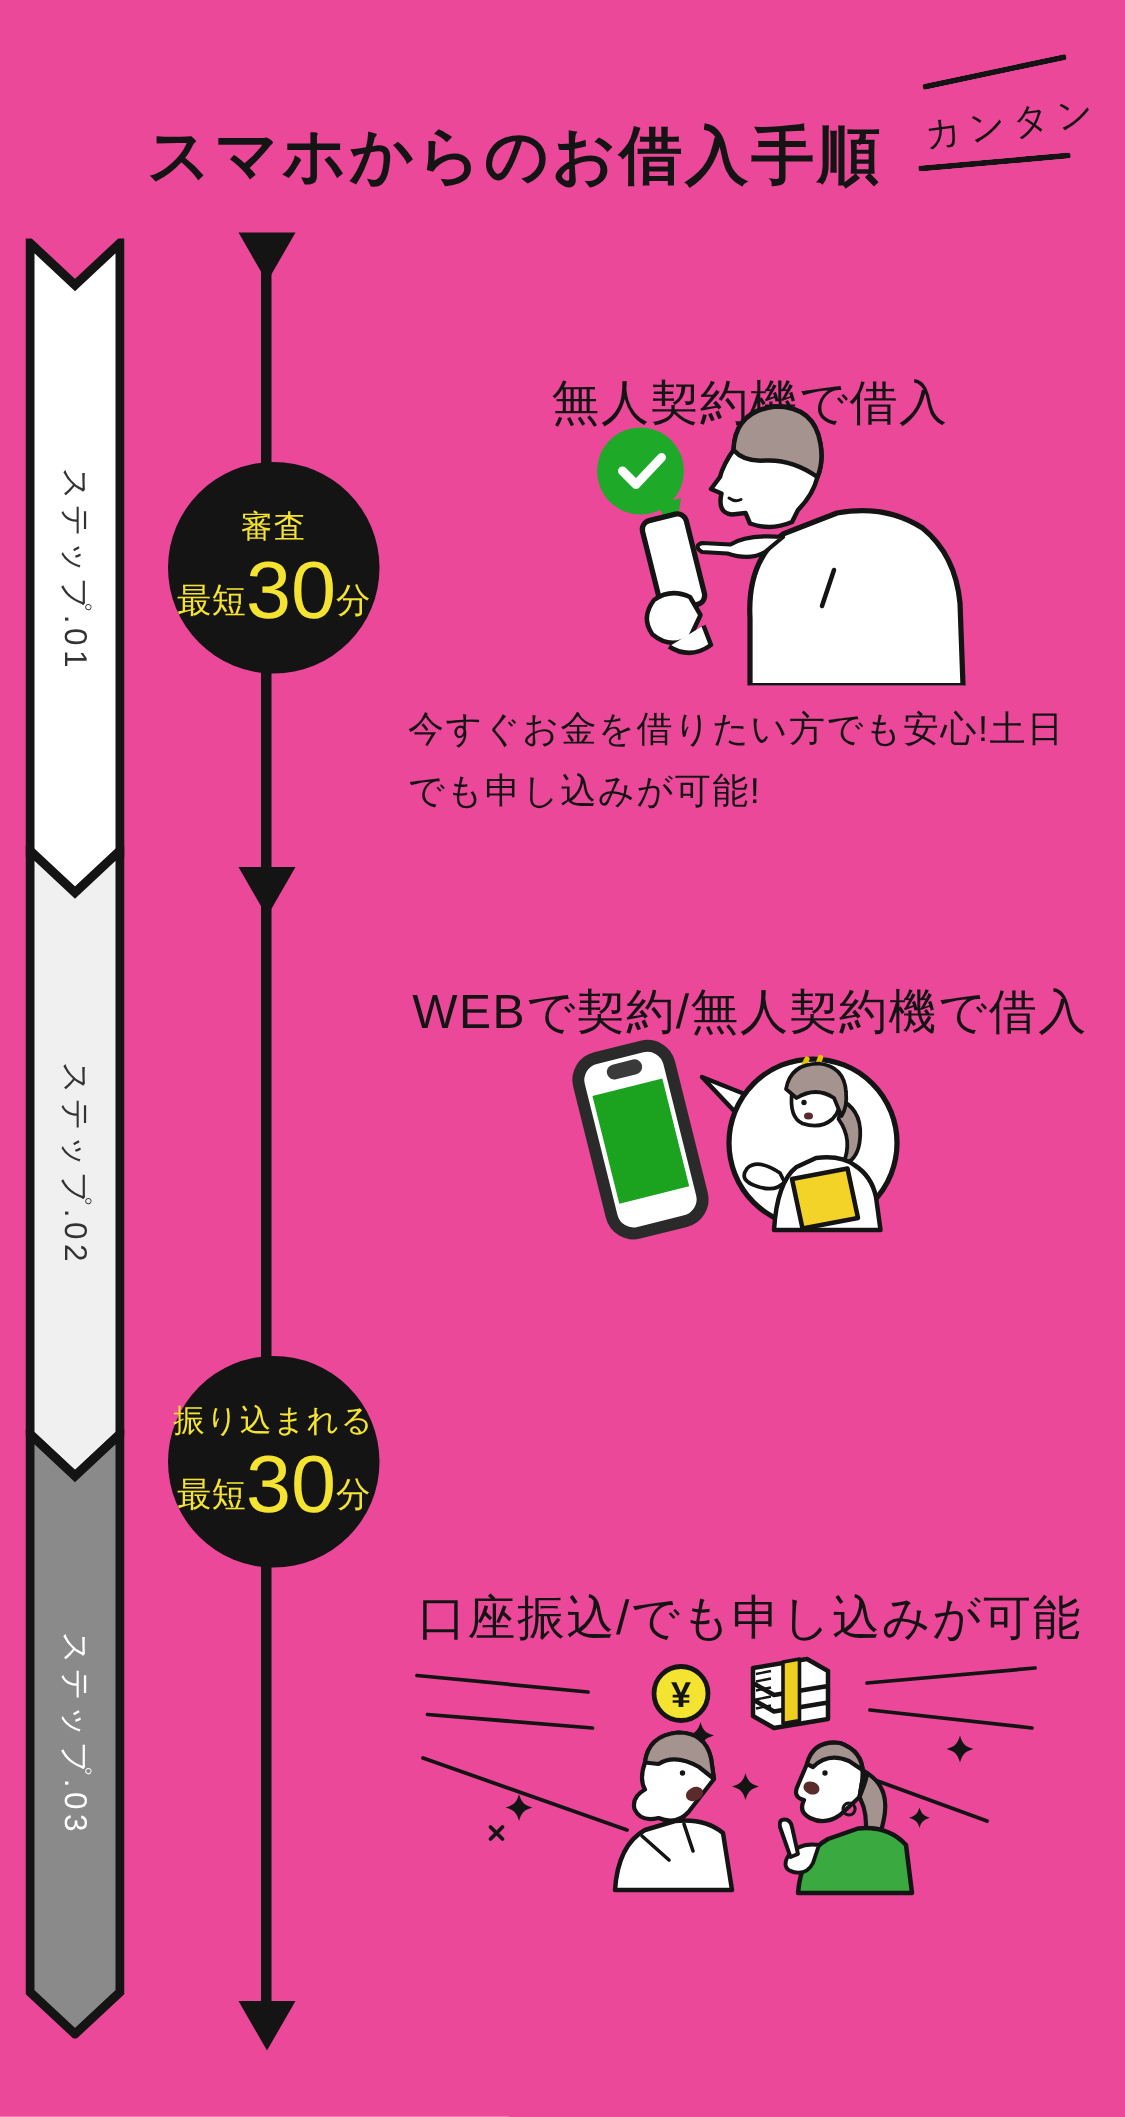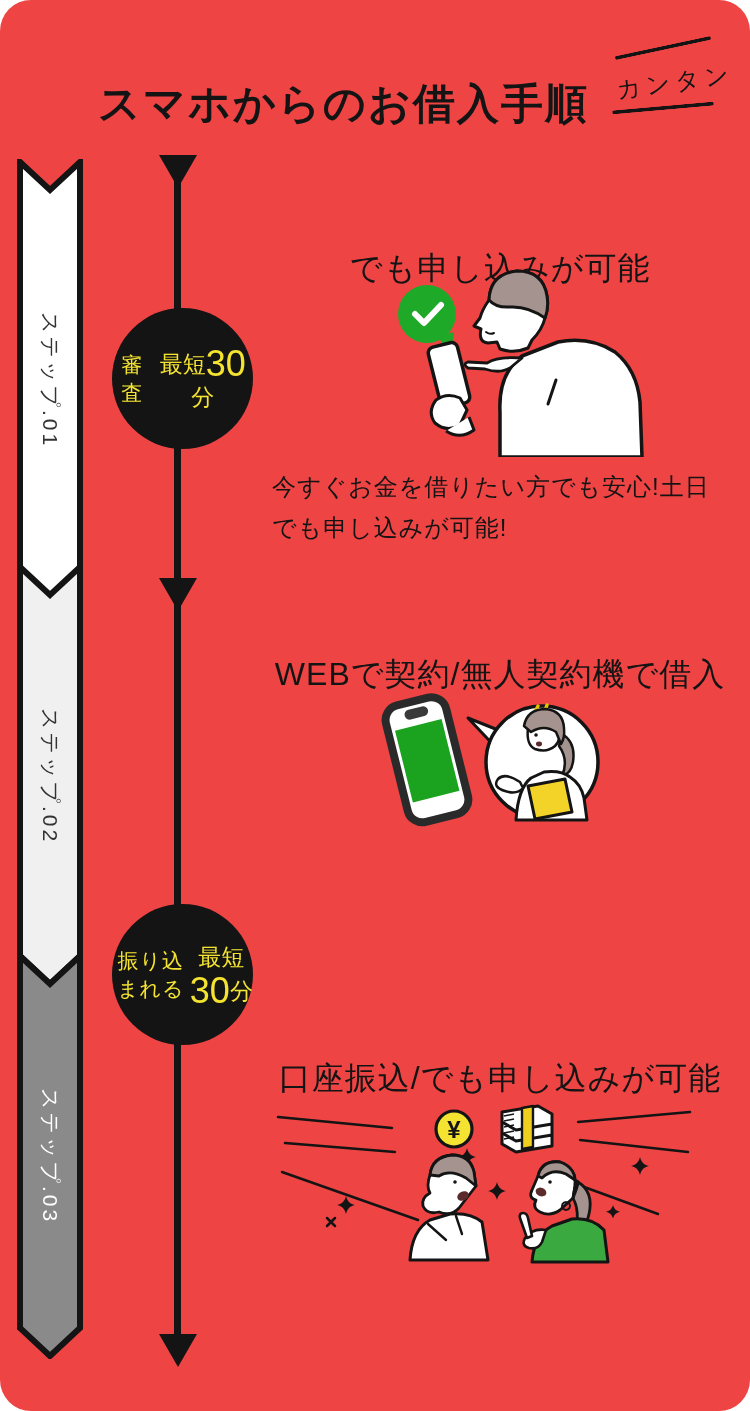--- a/index.html
+++ b/index.html
@@ -1,19 +1,19 @@
 <!DOCTYPE html>
 <html><head>
 <meta charset="utf-8">
 <style>
   html,body{margin:0;padding:0;}
   .page{
     position:relative; width:750px; height:1411px;
-    background:#ef4444; overflow:hidden;
-    font-family:"Liberation Sans", sans-serif; color:#141414;border-radius:31px;
+    background:#ec4899; overflow:hidden;
+    font-family:"Liberation Sans", sans-serif; color:#141414;
   }
   
   .title{
     position:absolute; left:98px; top:48px;
     font-size:42px; font-weight:700; letter-spacing:2px; white-space:nowrap;
   }
   .kantan{position:absolute; left:598px; top:28px; width:134px; height:92px;}
   .kantan .kline{position:absolute; border-top:4px solid #141414; border-radius:2px;}
   .kantan .kline.top{width:98px; left:16px; top:18px; transform:rotate(-12deg);}
   .kantan .kline.bot{width:102px; left:14px; top:78px; transform:rotate(-5deg);}
@@ -33,26 +33,26 @@
   .ribbon-label.light span{color:#fff;}
   
   .tl-line{position:absolute; left:174px; top:178px; width:7px; height:1162px; background:#141414;}
   .arrow-down{
     position:absolute; left:159px; width:0; height:0;
     border-left:19px solid transparent; border-right:19px solid transparent;
     border-top:33px solid #141414;
   }
   .tl-badge{
     position:absolute; left:112px; width:141px; height:141px; border-radius:50%;
-    background:#141414; color:#f4e331; display:flex; flex-direction:row;
+    background:#141414; color:#f4e331; display:flex; flex-direction:column;
     align-items:center; justify-content:center; text-align:center; z-index:2;
   }
   .tl-badge .l1{font-size:21px; letter-spacing:1px;}
   .tl-badge .l2{font-size:23px; margin-top:2px;}
-  .tl-badge .l2 .num{font-size:36px; line-height:1; vertical-align:-4px;}
+  .tl-badge .l2 .num{font-size:54px; line-height:1; vertical-align:-4px;}
   
   .step-heading{
     position:absolute; left:255px; width:490px; text-align:center;
     font-size:32px; letter-spacing:1px; white-space:nowrap; font-weight:400;
   }
   .step-desc{
     position:absolute; left:272px; width:468px;
     font-size:24px; line-height:41px; letter-spacing:1px;
   }
   .illus{position:absolute;}
@@ -101,21 +101,21 @@
 
   <div class="tl-badge" style="top:308px;">
     <div class="l1">審査</div>
     <div class="l2"><span>最短</span><span class="num">30</span><span>分</span></div>
   </div>
   <div class="tl-badge" style="top:904px;">
     <div class="l1">振り込まれる</div>
     <div class="l2"><span>最短</span><span class="num">30</span><span>分</span></div>
   </div>
 
-  <h2 class="step-heading" style="top:220px;">でも申し込みが可能</h2>
+  <h2 class="step-heading" style="top:220px;">無人契約機で借入</h2>
 
   <svg class="illus" style="left:390px;top:252px;" width="300" height="205" viewBox="0 0 300 205">
 
     <g>
       <path d="M48,84 L60,106 L64,80 Z" fill="#1eaa28"></path>
       <circle cx="37" cy="62" r="29" fill="#1eaa28"></circle>
       <path d="M25,62 L34,71 L51,53" stroke="#ffffff" stroke-width="6" fill="none" stroke-linecap="round" stroke-linejoin="round"></path>
     </g>
 
     <g>

